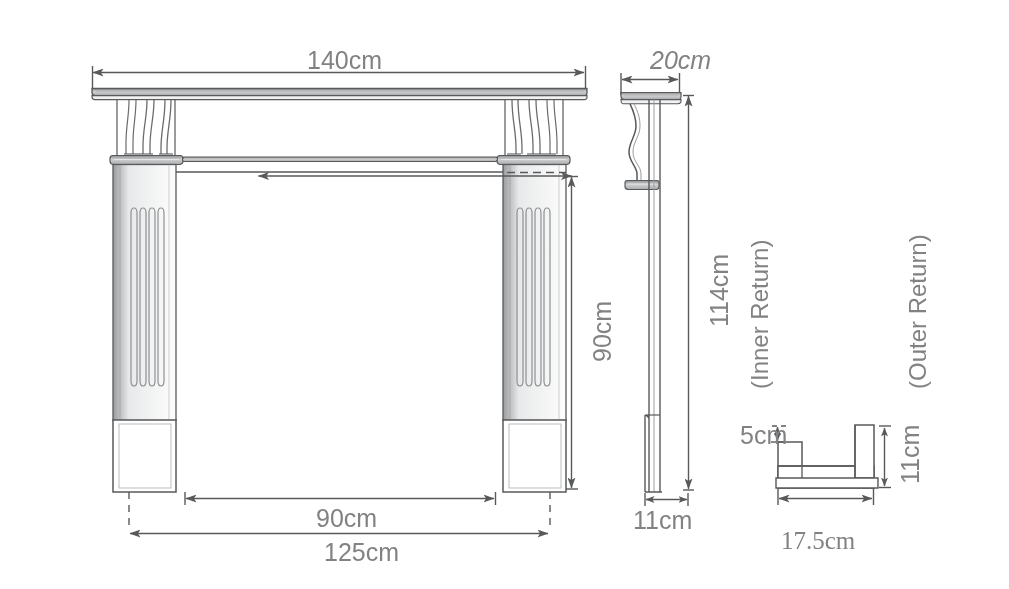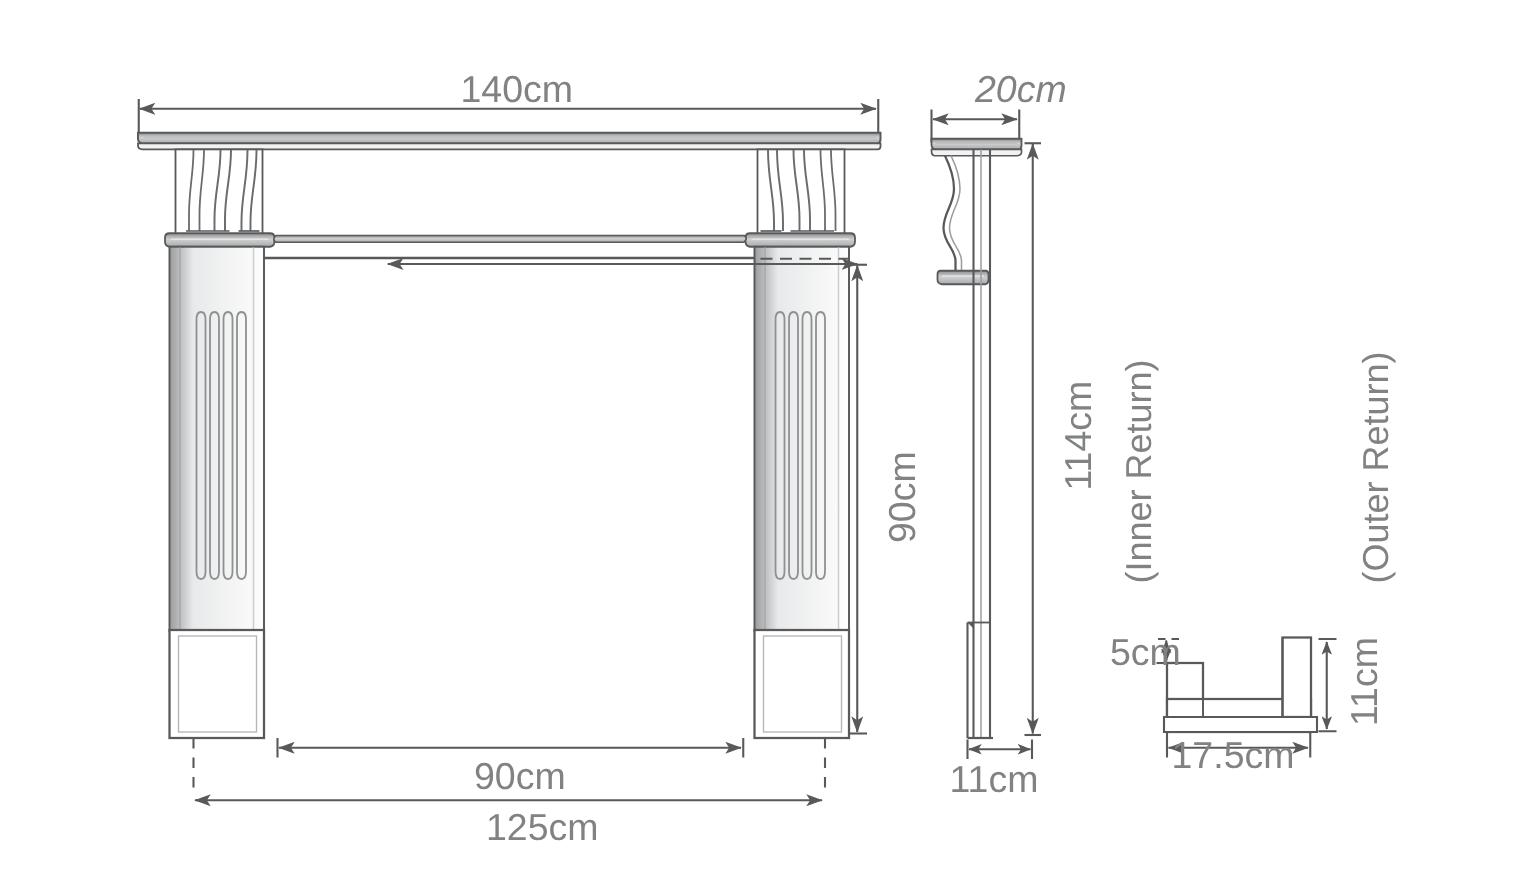--- a/index.html
+++ b/index.html
@@ -296,21 +296,21 @@
   <div class="dim-label" style="left:316px; top:506px;">90cm</div>
 
   <div class="dim-label" style="left:324px; top:540px;">125cm</div>
 
   <div class="rot-label" style="left:590px; top:362px;">90cm</div>
 
   <div class="rot-label" style="left:707px; top:327px;">114cm</div>
 
   <div class="dim-label" style="left:633px; top:508px;">11cm</div>
 
-  <div class="dim-label" style="left:781px; top:492px;">17.5cm</div>
+  <div class="dim-label" style="left:781px; top:528px;font-family:Liberation Serif, serif;">17.5cm</div>
 
   <div class="dim-label" style="left:727px; top:423px;margin-left:13px;">5cm</div>
 
   <div class="rot-label" style="left:898px; top:484px;">11cm</div>
 
   <div class="rot-label note" style="left:748px; top:389px;">(Inner Return)</div>
 
   <div class="rot-label note" style="left:906px; top:389px;">(Outer Return)</div>
 
 </div>

